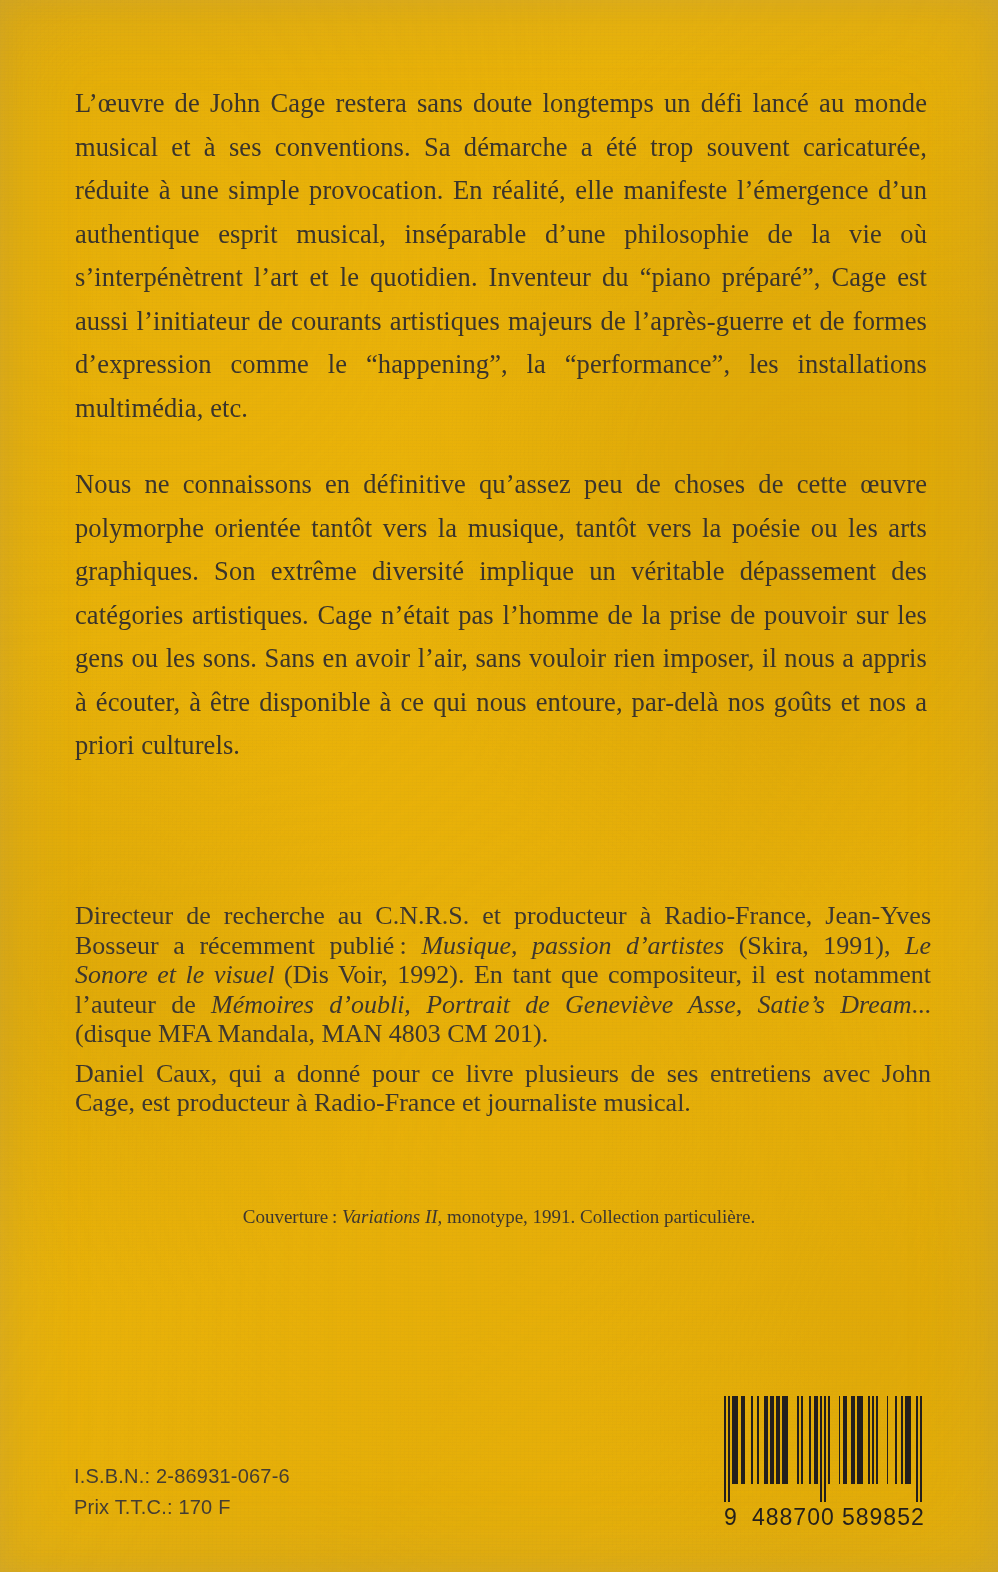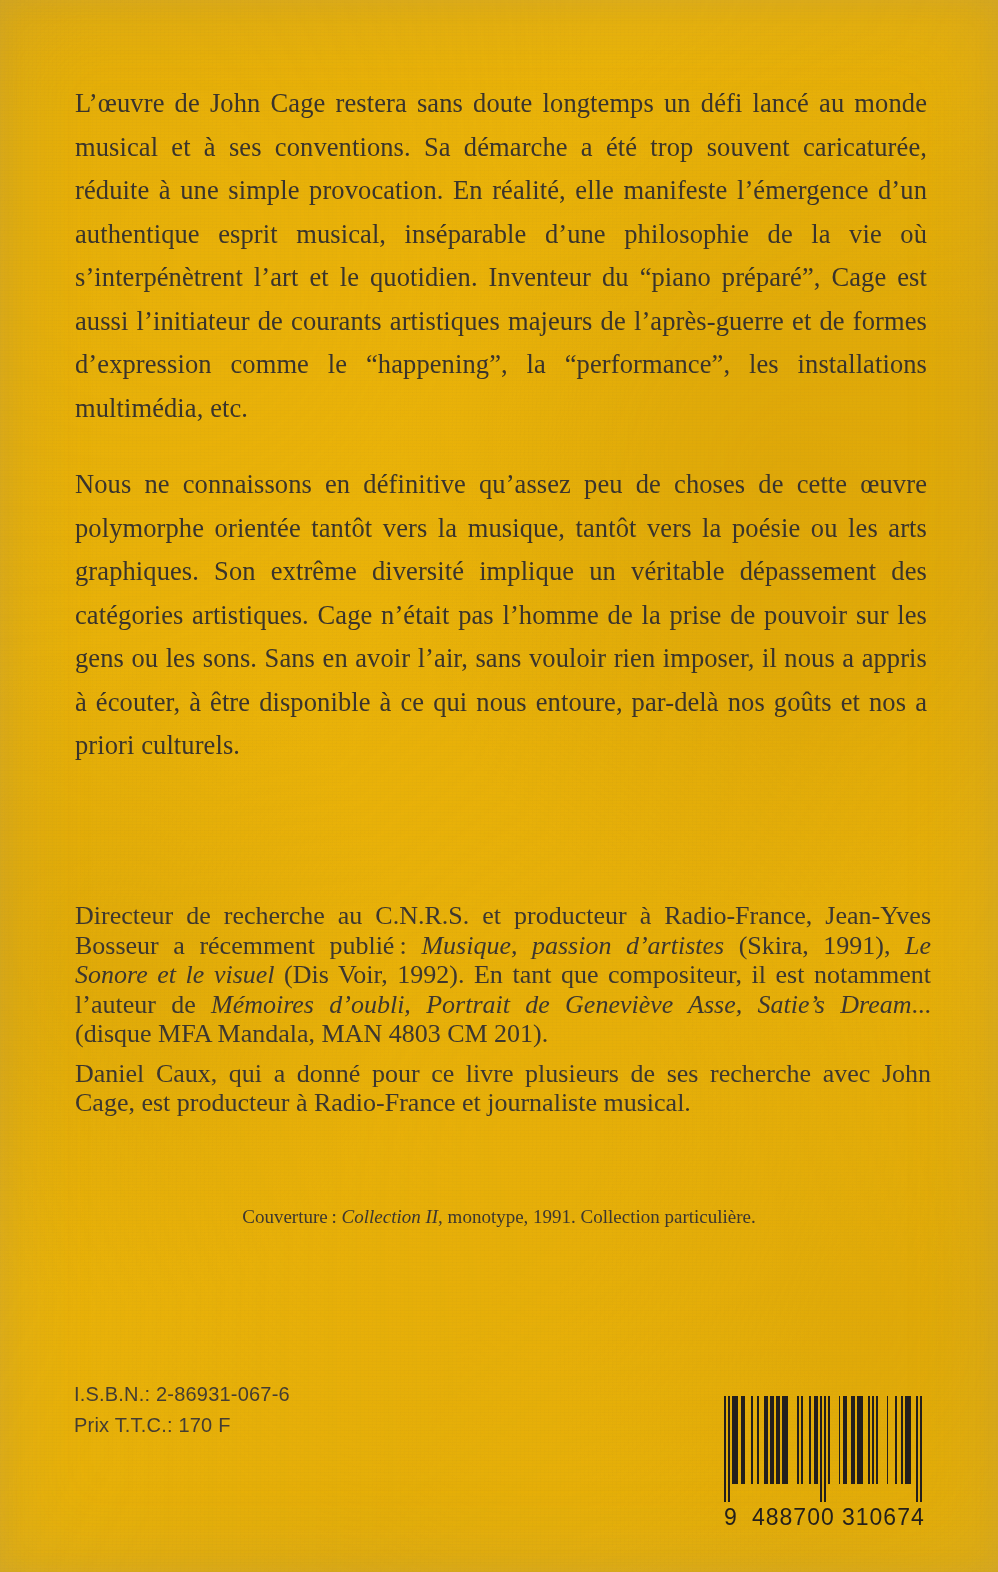--- a/index.html
+++ b/index.html
@@ -164,28 +164,28 @@
 
   <div id="content">
 
     <div class="body-block" style="top:82px;">
       <p class="body-para">L’œuvre de John Cage restera sans doute longtemps un défi lancé au monde musical et à ses conventions. Sa démarche a été trop souvent caricaturée, réduite à une simple provocation. En réalité, elle manifeste l’émergence d’un authentique esprit musical, inséparable d’une philosophie de la vie où s’interpénètrent l’art et le quotidien. Inventeur du “piano préparé”, Cage est aussi l’initiateur de courants artistiques majeurs de l’après-guerre et de formes d’expression comme le “happening”, la “performance”, les installations multimédia, etc.</p>
       <p class="body-para">Nous ne connaissons en définitive qu’assez peu de choses de cette œuvre polymorphe orientée tantôt vers la musique, tantôt vers la poésie ou les arts graphiques. Son extrême diversité implique un véritable dépassement des catégories artistiques. Cage n’était pas l’homme de la prise de pouvoir sur les gens ou les sons. Sans en avoir l’air, sans vouloir rien imposer, il nous a appris à écouter, à être disponible à ce qui nous entoure, par-delà nos goûts et nos a priori culturels.</p>
     </div>
 
     <div class="credits-block" style="top:901px;">
       <p class="credit-para"><span>Directeur de recherche au C.N.R.S. et producteur à Radio-France, Jean-Yves Bosseur a récemment publié : </span><em>Musique, passion d’artistes</em><span> (Skira, 1991), </span><em>Le Sonore et le visuel</em><span> (Dis Voir, 1992). En tant que compositeur, il est notamment l’auteur de </span><em>Mémoires d’oubli, Portrait de Geneviève Asse, Satie’s Dream</em><span>... (disque MFA Mandala, MAN 4803 CM 201).</span></p>
-      <p class="credit-para">Daniel Caux, qui a donné pour ce livre plusieurs de ses recherche avec John Cage, est producteur à Radio-France et journaliste musical.</p>
+      <p class="credit-para">Daniel Caux, qui a donné pour ce livre plusieurs de ses entretiens avec John Cage, est producteur à Radio-France et journaliste musical.</p>
     </div>
 
     <div class="cover-credit" style="top:1203px;">
-      <div><span>Couverture : </span><em>Collection II</em><span>, monotype, 1991. Collection particulière.</span></div>
-    </div>
-
-    <div class="isbn-block" style="top:1379px;">
+      <div><span>Couverture : </span><em>Variations II</em><span>, monotype, 1991. Collection particulière.</span></div>
+    </div>
+
+    <div class="isbn-block" style="top:1461px;">
       <div>I.S.B.N.: 2-86931-067-6</div>
       <div>Prix T.T.C.: 170 F</div>
     </div>
 
     <div id="barcode-area">
       <div id="barcode-bars">
           <div class="bar guard" style="left: 0px; width: 1.83px;"></div>
           <div class="bar guard" style="left: 4.17px; width: 1.83px;"></div>
           <div class="bar short" style="left: 8.34px; width: 6px;"></div>
           <div class="bar short" style="left: 16.67px; width: 3.92px;"></div>
@@ -212,18 +212,18 @@
           <div class="bar short" style="left: 162.57px; width: 1.83px;"></div>
           <div class="bar short" style="left: 170.91px; width: 1.83px;"></div>
           <div class="bar short" style="left: 177.16px; width: 1.83px;"></div>
           <div class="bar short" style="left: 181.33px; width: 6px;"></div>
           <div class="bar guard" style="left: 191.75px; width: 1.83px;"></div>
           <div class="bar guard" style="left: 195.92px; width: 1.83px;"></div>
         </div>
       <div id="barcode-digits">
         <span class="d-lead">9</span>
         <span class="d-left">488700</span>
-        <span class="d-right">310674</span>
+        <span class="d-right">589852</span>
       </div>
     </div>
 
   </div>
 </div>
 
 </body></html>

